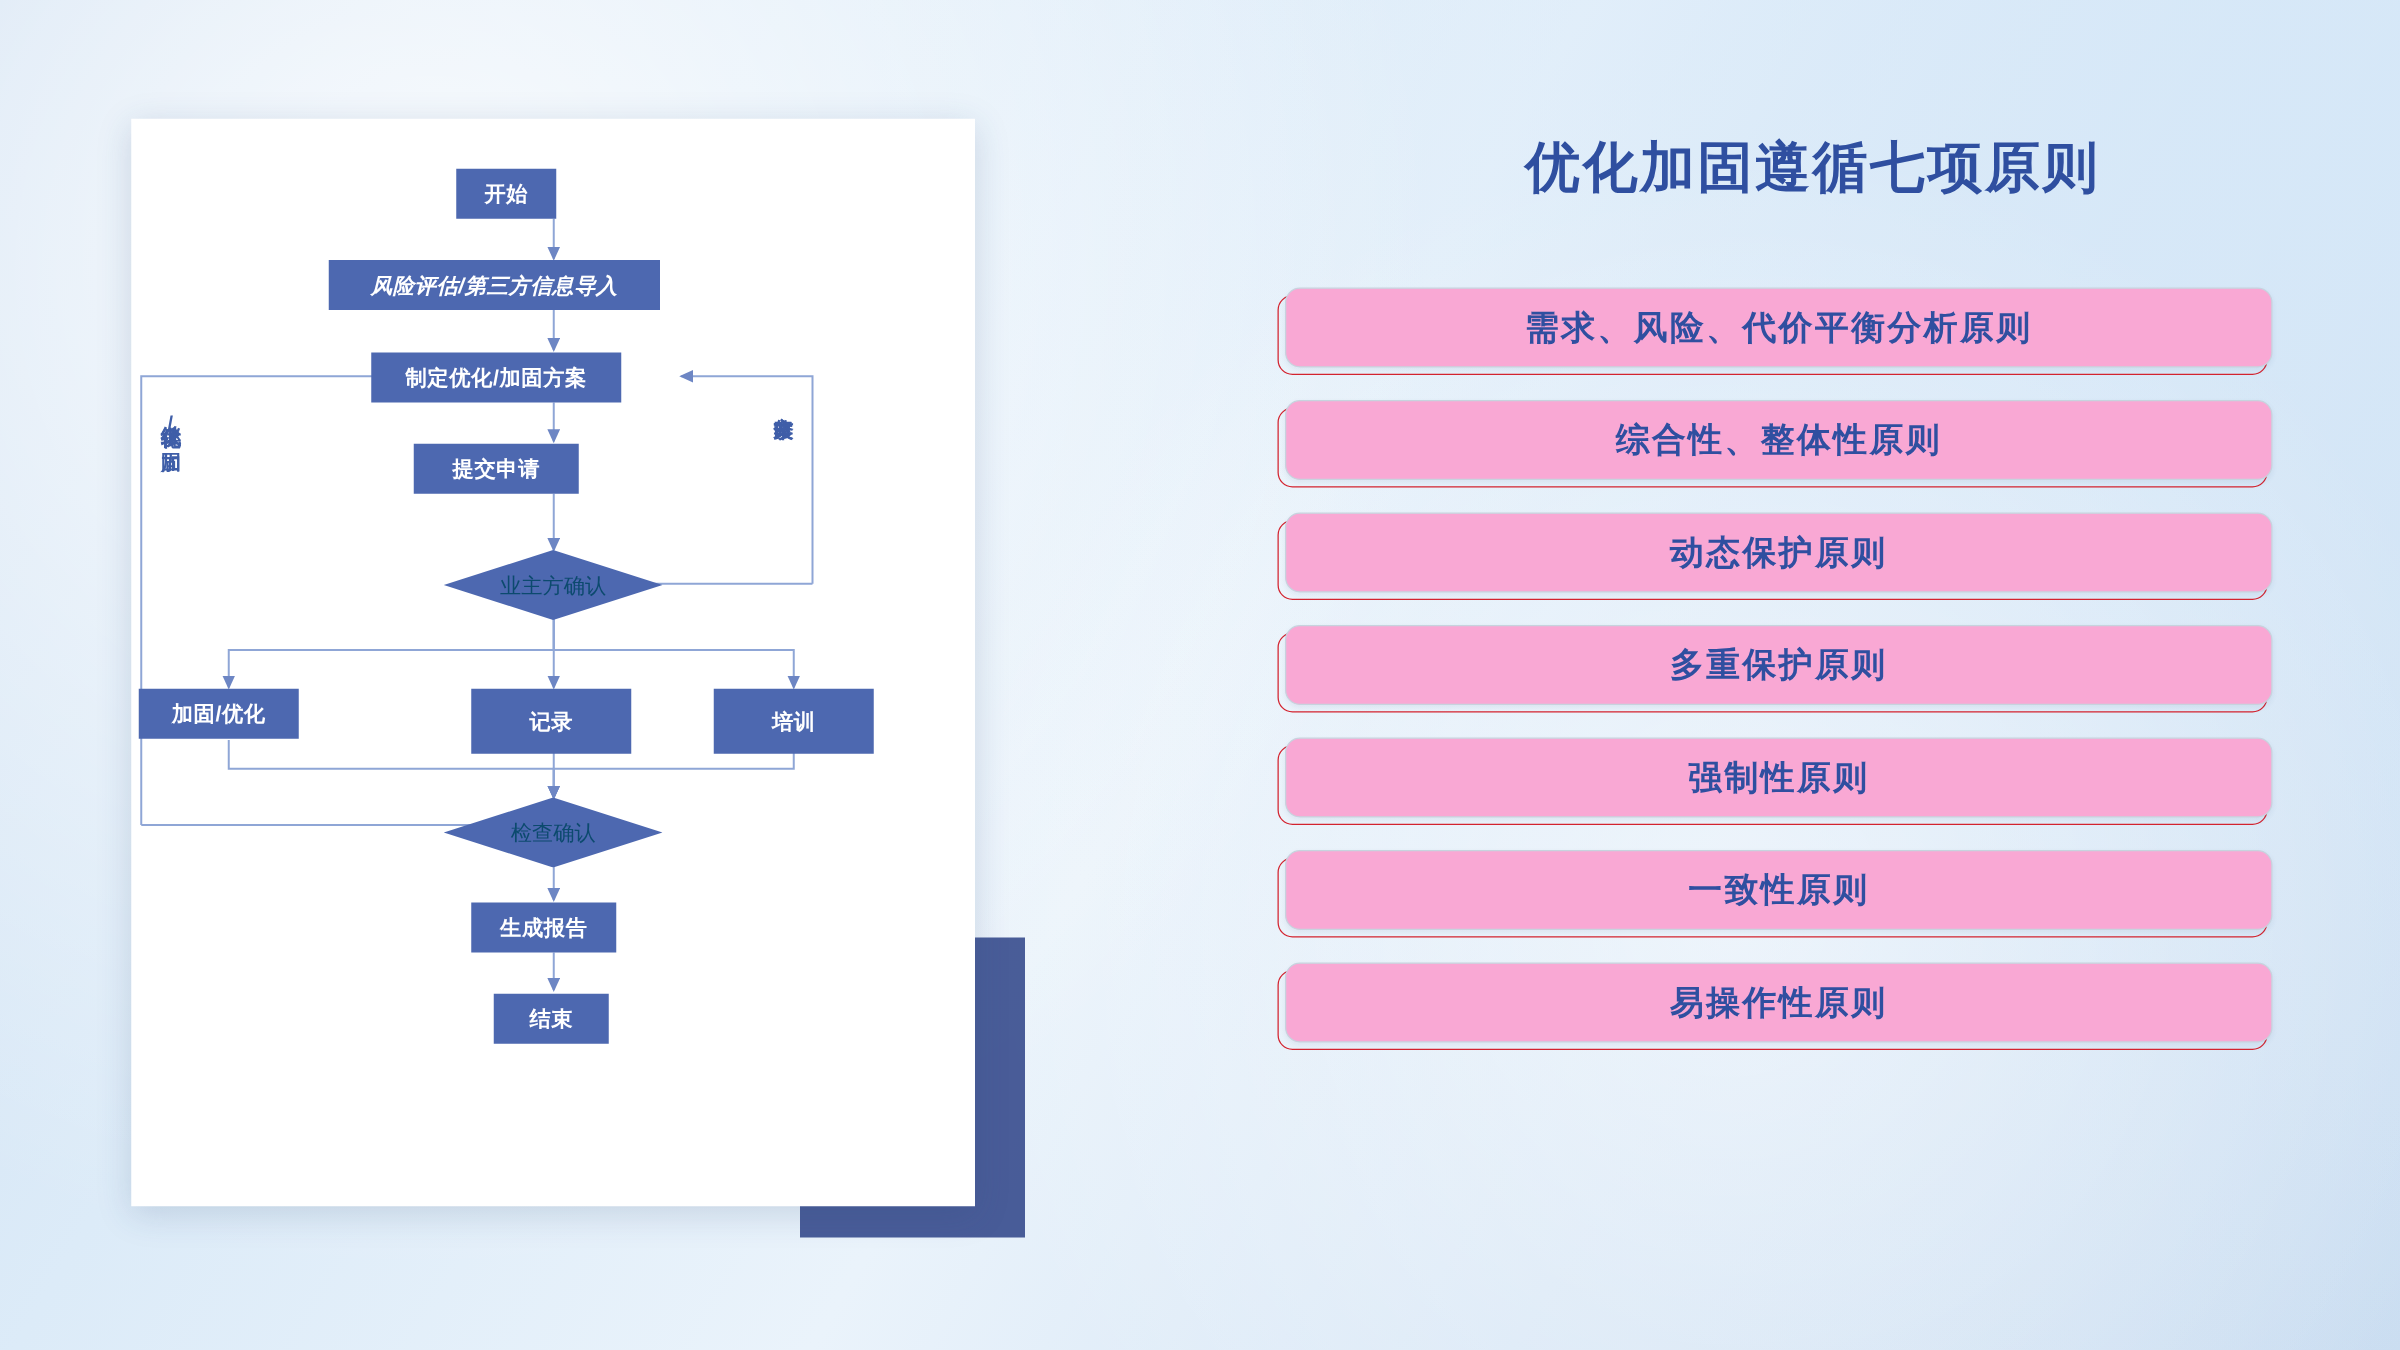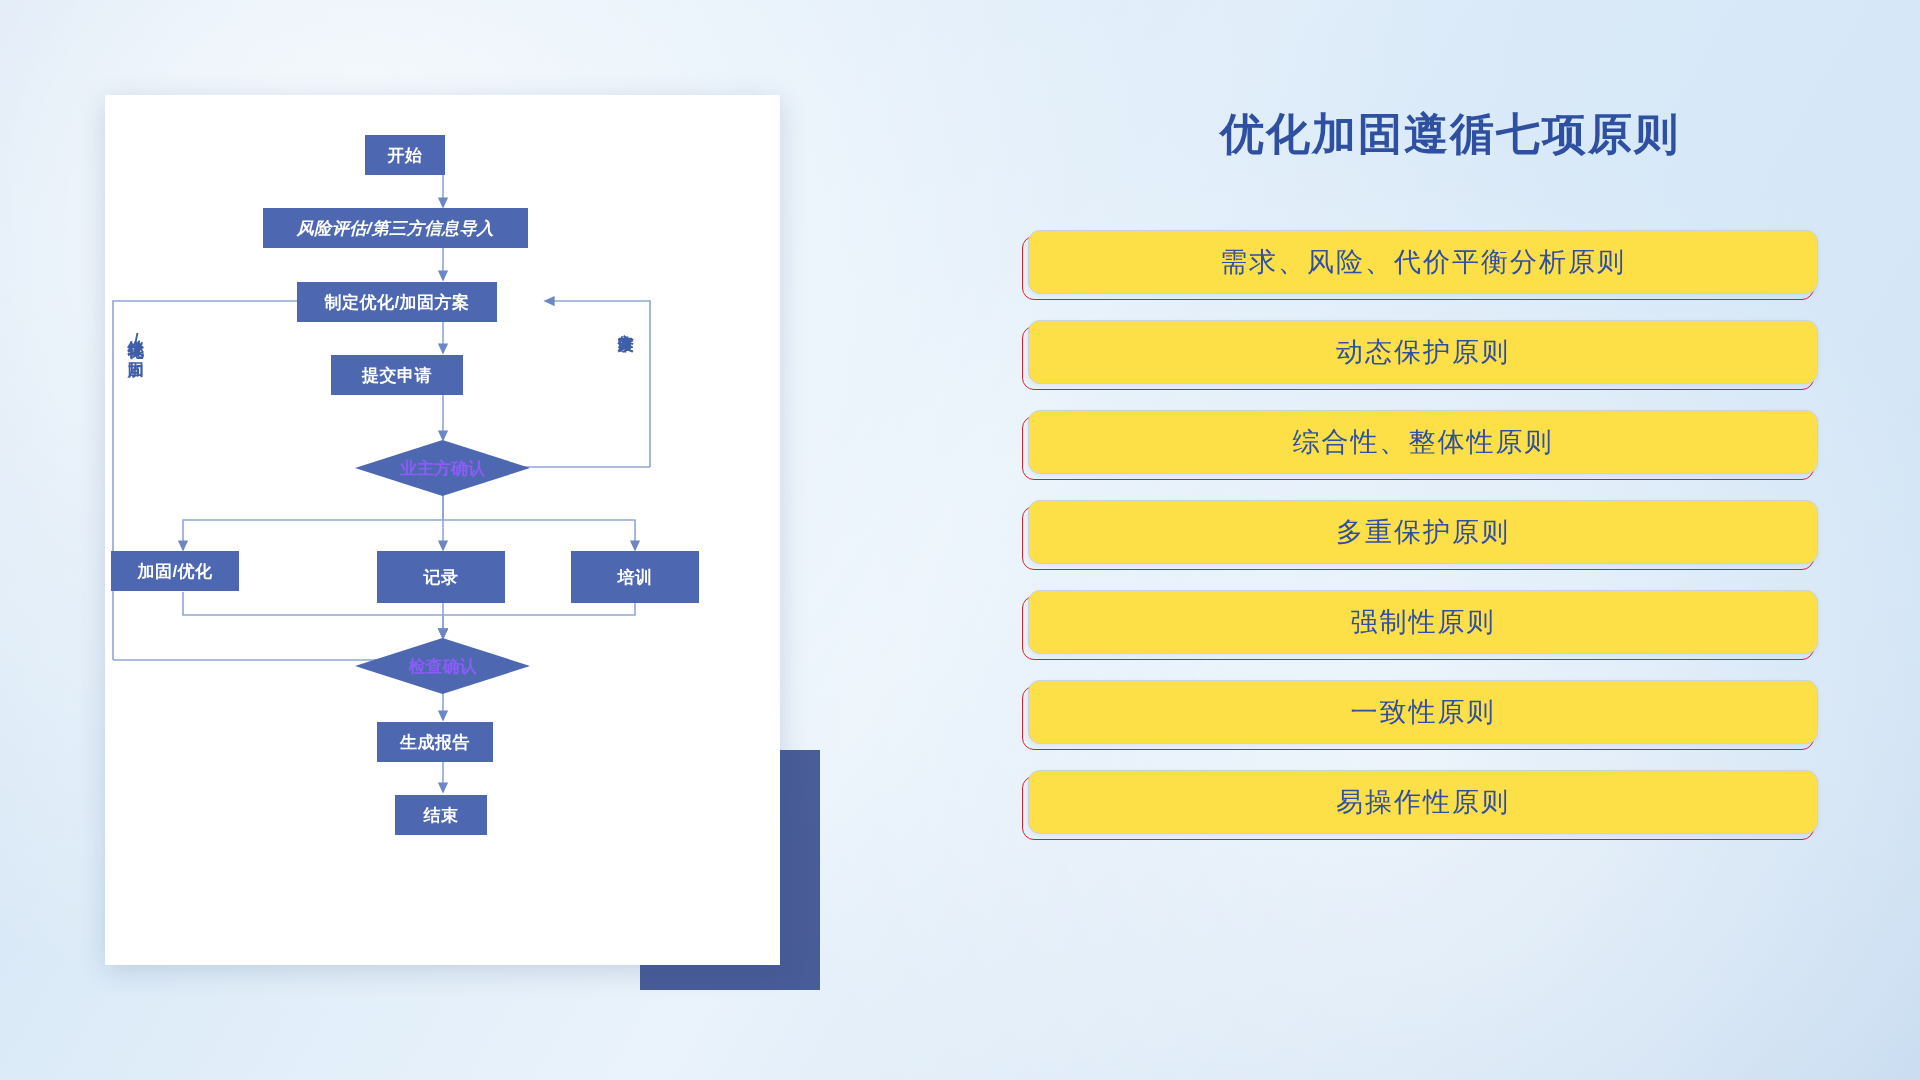--- a/index.html
+++ b/index.html
@@ -25,21 +25,21 @@
   }
   .fc{position:absolute;left:0;top:0;width:675px;height:870px;}
   .node{
     position:absolute;background:#4d68b0;color:#fff;
     display:flex;align-items:center;justify-content:center;
     font-size:17px;font-weight:600;letter-spacing:.5px;
     box-sizing:border-box;white-space:nowrap;
   }
   .diamond{
     position:absolute;display:flex;align-items:center;justify-content:center;
-    color:#8b5cf6;font-size:17px;font-weight:700;
+    color:#0c4a6e;font-size:17px;font-weight:400;
   }
   .vlabel{
     position:absolute;color:#3f5ea8;font-size:16px;font-weight:600;
     writing-mode:vertical-rl;text-orientation:upright;line-height:1.05;
     letter-spacing:1px;
   }
   svg.lines{position:absolute;left:0;top:0;width:675px;height:870px;}
 
   
   .right{position:absolute;left:1000px;top:0;width:900px;height:1080px;}
@@ -49,23 +49,23 @@
     letter-spacing:2px;
   }
   .bars{position:absolute;left:22px;top:230px;width:800px;}
   .bar-wrap{position:relative;margin-bottom:22px;height:68px;}
   .bar-accent{
     position:absolute;left:0;top:6px;width:790px;height:62px;
     border-radius:12px;border:1.6px solid #d3232f;background:transparent;
   }
   .bar{
     position:absolute;left:6px;top:0;width:788px;height:62px;
-    background:#fde047;border:1.4px solid #c7d3de;border-radius:12px;
+    background:#f9a8d4;border:1.4px solid #c7d3de;border-radius:12px;
     display:flex;align-items:center;justify-content:center;
-    color:#2f4fa0;font-size:27px;font-weight:400;letter-spacing:2px;
+    color:#2f4fa0;font-size:27px;font-weight:700;letter-spacing:2px;
     box-shadow:0 2px 4px rgba(60,90,140,.08);
   }
 </style>
 </head>
 <body>
 
 <div class="stage">
 
   <div class="shadow-block"></div>
 
@@ -153,26 +153,26 @@
 
     <div class="bars">
 
       <div class="bar-wrap">
         <div class="bar-accent"></div>
         <div class="bar">需求、风险、代价平衡分析原则</div>
       </div>
 
       <div class="bar-wrap">
         <div class="bar-accent"></div>
-        <div class="bar">动态保护原则</div>
+        <div class="bar">综合性、整体性原则</div>
       </div>
 
       <div class="bar-wrap">
         <div class="bar-accent"></div>
-        <div class="bar">综合性、整体性原则</div>
+        <div class="bar">动态保护原则</div>
       </div>
 
       <div class="bar-wrap">
         <div class="bar-accent"></div>
         <div class="bar">多重保护原则</div>
       </div>
 
       <div class="bar-wrap">
         <div class="bar-accent"></div>
         <div class="bar">强制性原则</div>

